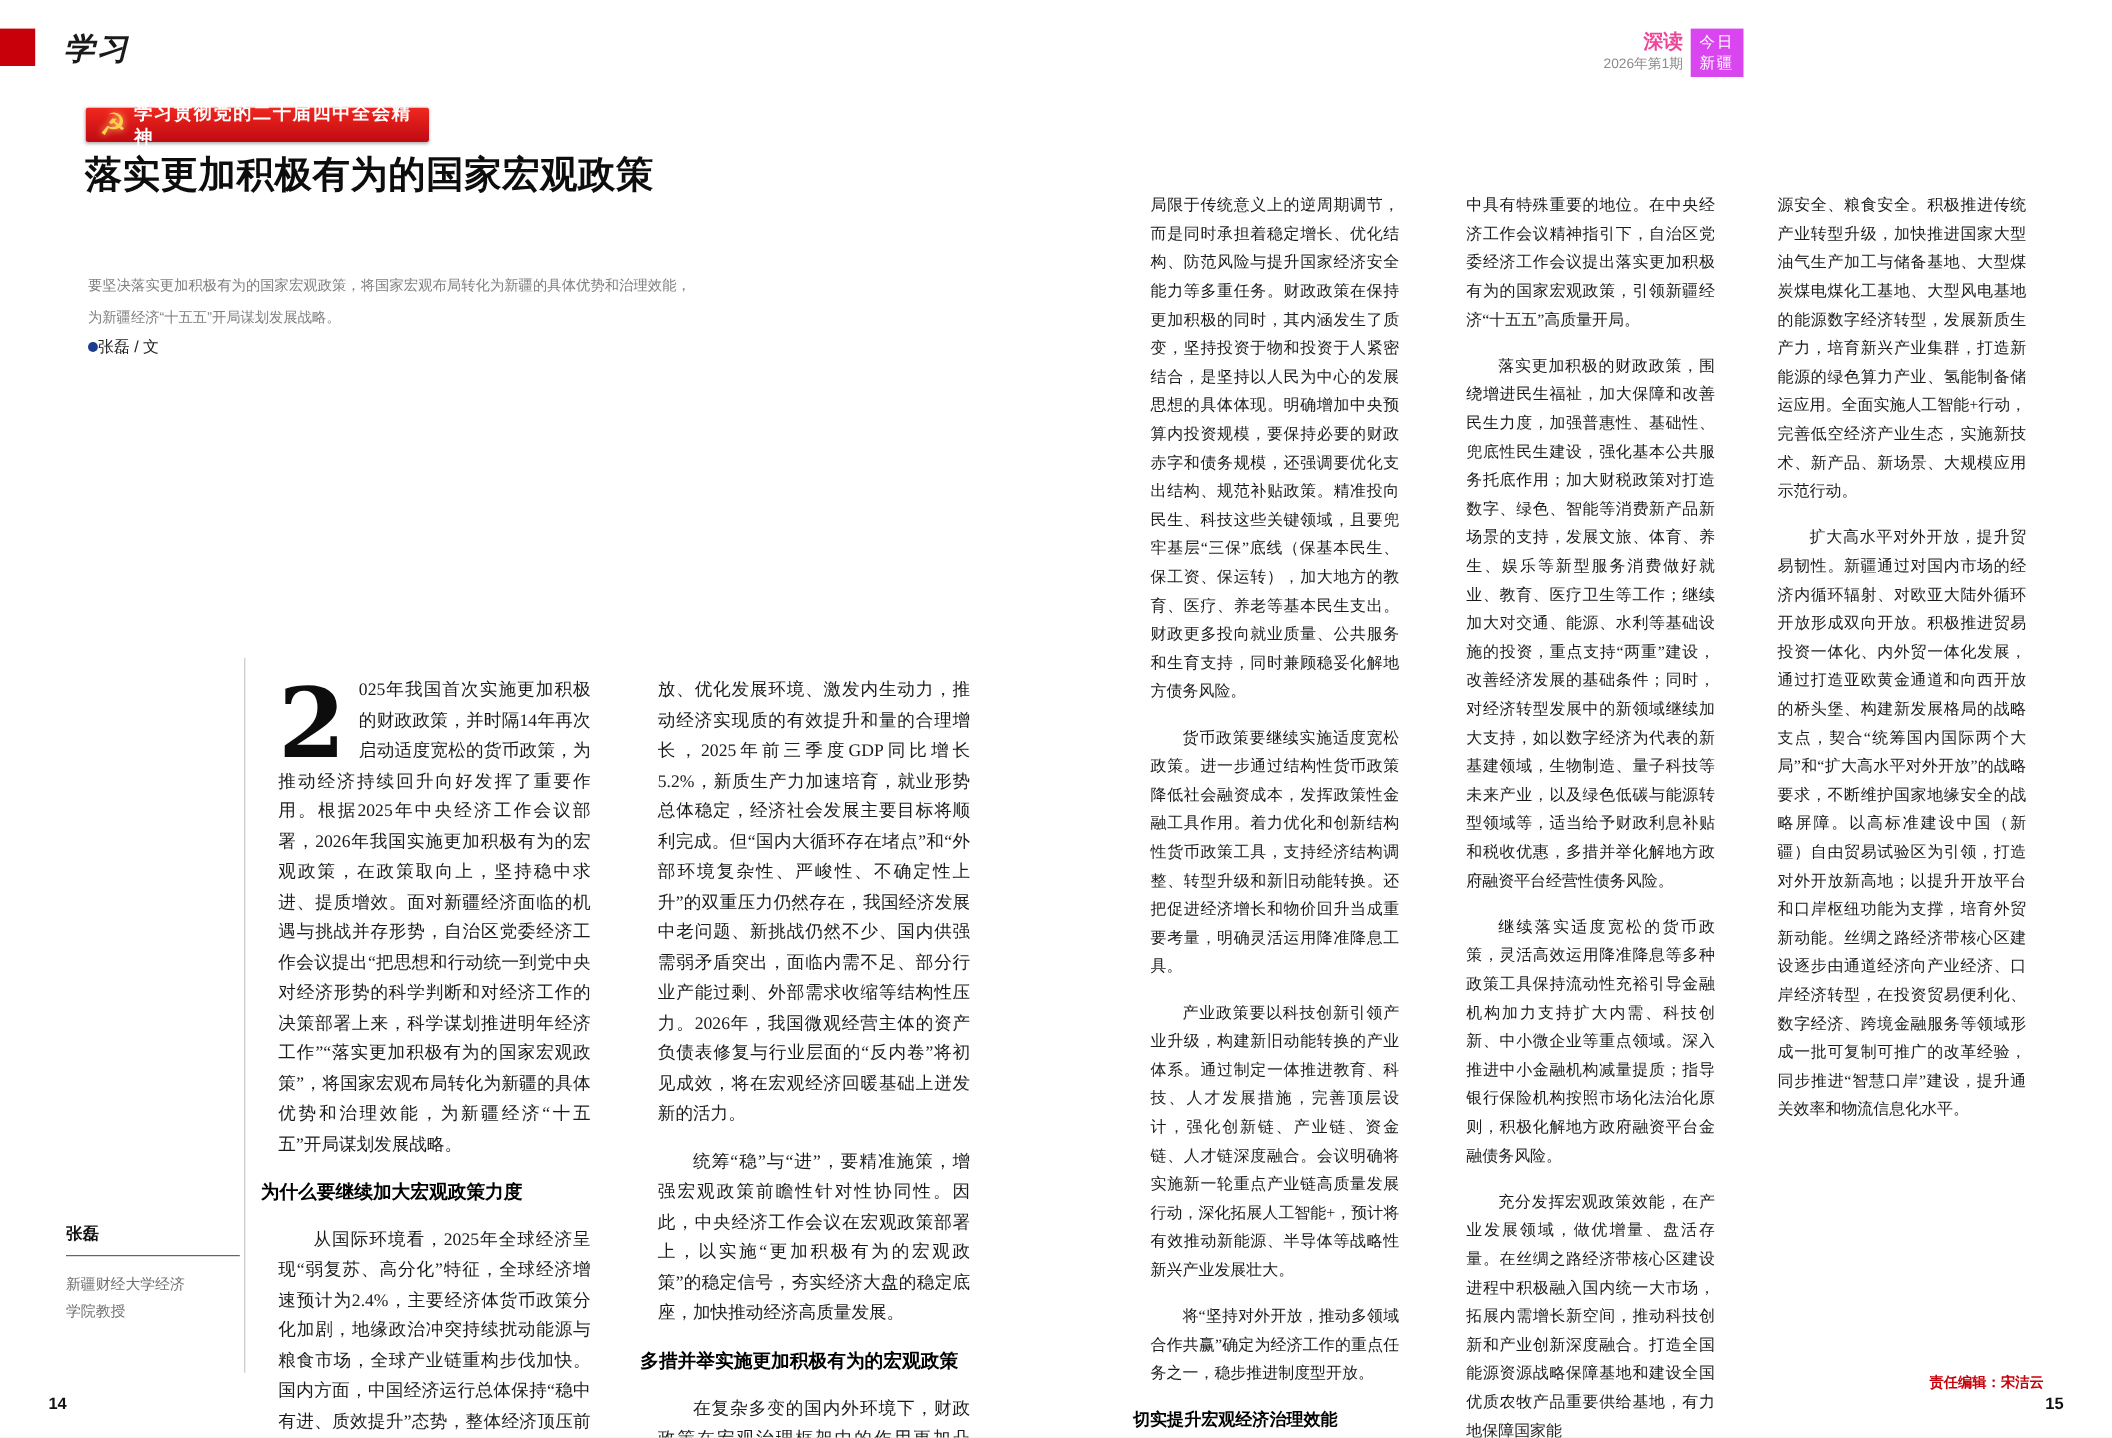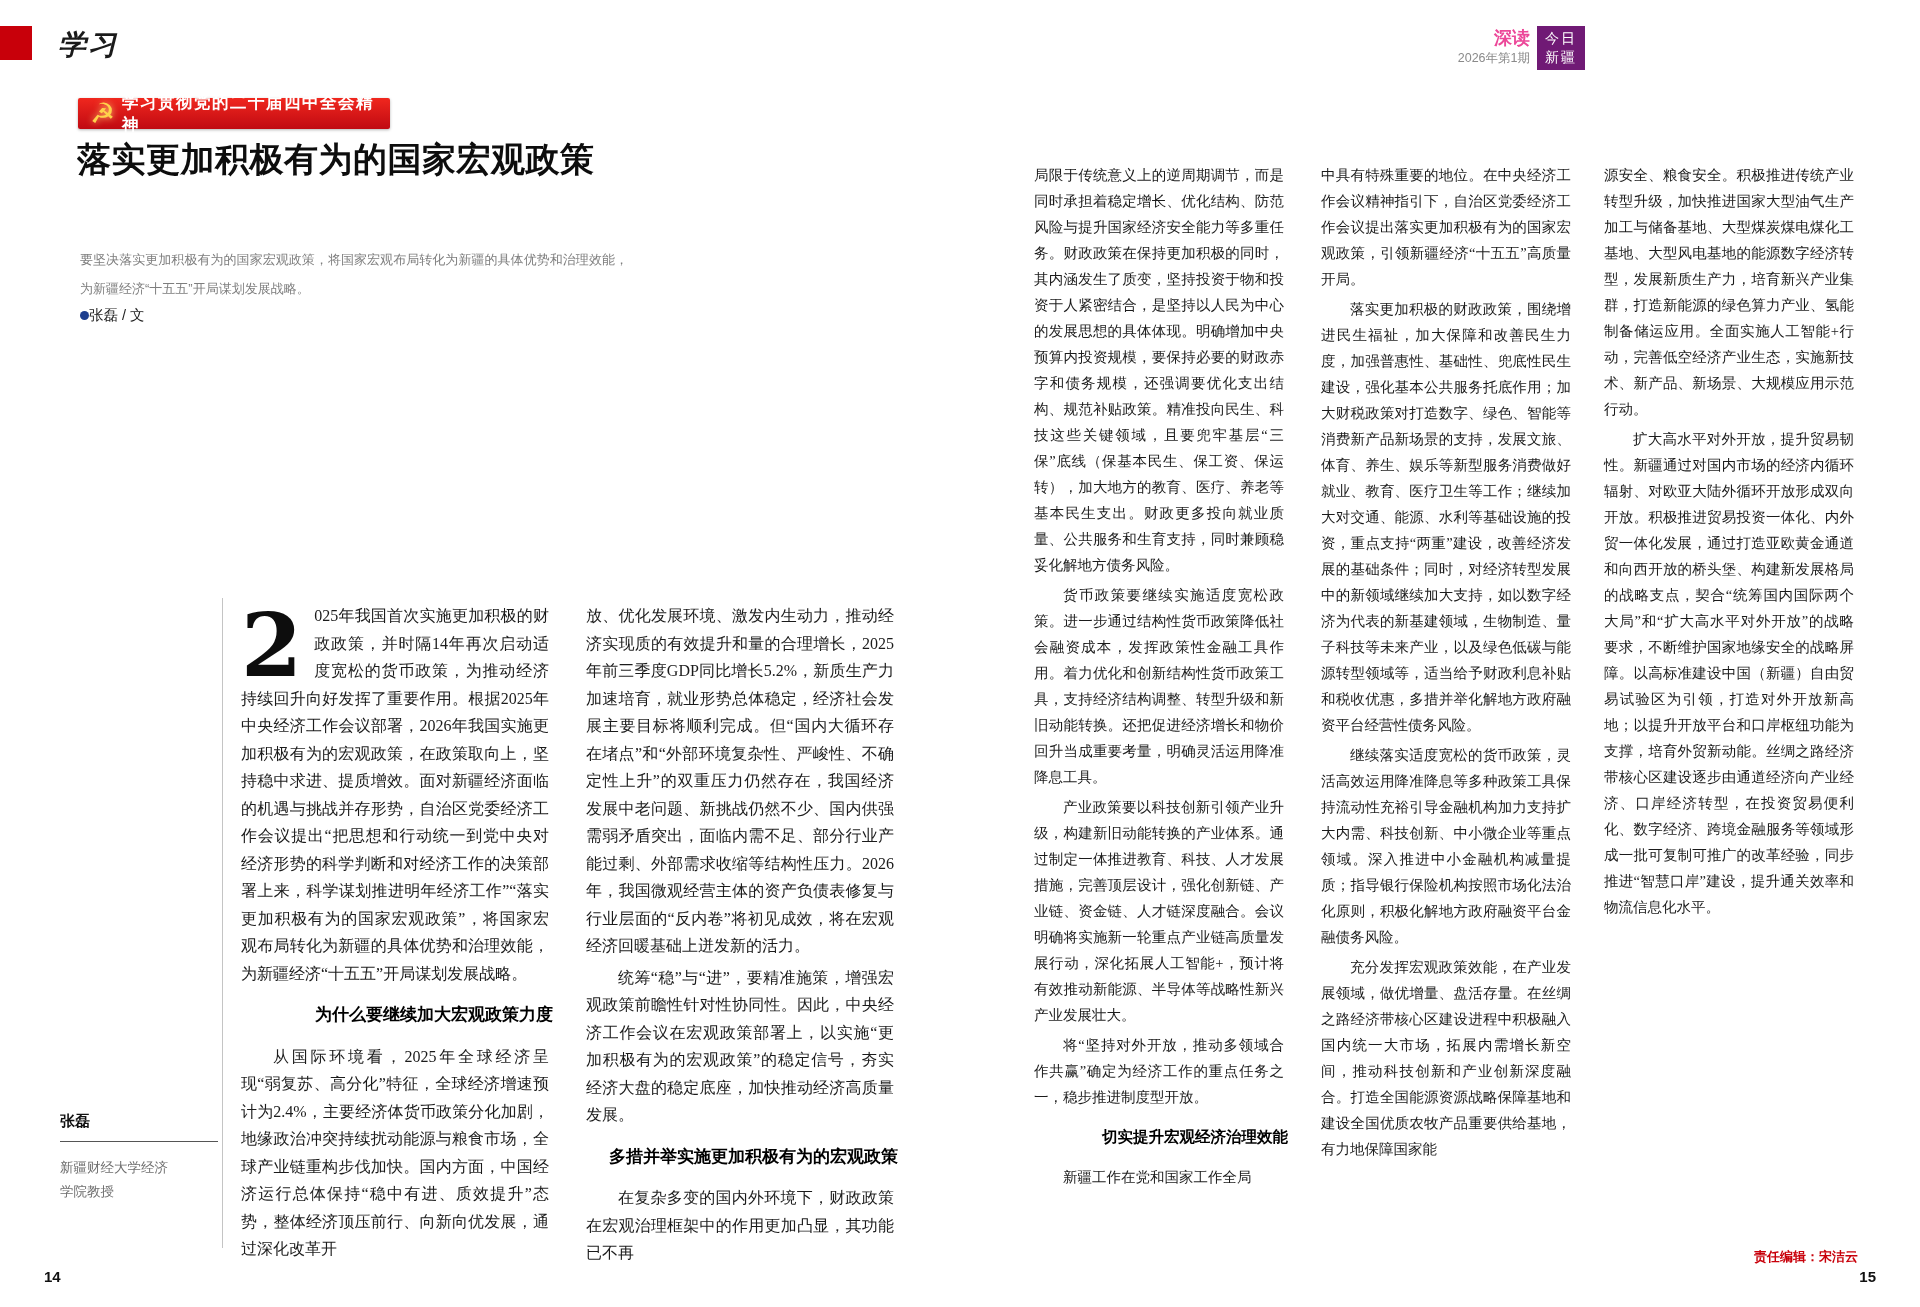--- a/index.html
+++ b/index.html
@@ -19,34 +19,34 @@
          color:#0d0d0d;line-height:46px;letter-spacing:.5px;font-family:Liberation Serif, serif;}
   .deck{position:absolute;left:80px;top:245px;width:548px;margin:0;font-size:13px;
         line-height:29px;color:#7e7e7e;text-align:justify;}
   .byline{position:absolute;left:80px;top:306px;font-size:14.5px;color:#222;
           display:flex;align-items:center;gap:0;}
   .dot{width:9px;height:9px;border-radius:50%;background:#1d3e8f;display:inline-block;}
   
   .rp-header{position:absolute;left:1380px;top:28px;width:150px;text-align:right;}
   .rp-tag{margin:0;color:#ec4899;font-weight:bold;font-size:18px;line-height:20px;}
   .rp-issue{margin:2px 0 0;color:#8a8a8a;font-size:12.5px;}
-  .rp-logo{position:absolute;left:1537px;top:26px;width:48px;height:44px;background:#701a75;
+  .rp-logo{position:absolute;left:1537px;top:26px;width:48px;height:44px;background:#d946ef;
            color:#fff;display:flex;align-items:center;justify-content:center;text-align:center;}
   .rp-logo span{display:block;width:34px;font-size:14px;line-height:19px;letter-spacing:2px;}
   
   .vrule{position:absolute;left:222px;top:598px;width:1px;height:650px;background:#c4c4c4;}
   .body-col{position:absolute;top:598px;text-align:justify;color:#1b1b1b;
             font-family:"Liberation Serif","DejaVu Serif",serif;}
   .col-l{width:316px;font-size:16px;line-height:27.5px;}
   .col-l1{left:237px;}  .col-l2{left:582px;}
   .col-r{width:258px;font-size:14.5px;line-height:26px;top:158px;}
   .col-r1{left:1030px;} .col-r2{left:1317px;} .col-r3{left:1600px;}
-  .body-col p{margin:4px;text-indent:2em;}
+  .body-col p{margin:16px;text-indent:2em;}
   .body-col p.cont,.body-col p.dropcap-p{text-indent:0;}
-  .body-col h3{font-family:"Liberation Sans",sans-serif;text-align:right;font-weight:bold;
+  .body-col h3{font-family:"Liberation Sans",sans-serif;text-align:left;font-weight:bold;
                margin:14px 0;text-indent:0;color:#000;}
   .col-l h3{font-size:17px;}  .col-r h3{font-size:15.5px;}
   .dropcap{float:left;font-family:"DejaVu Serif",serif;font-weight:bold;font-size:88px;
            line-height:70px;margin:8px 12px 2px 0;color:#0d0d0d;}
   .end-mark{display:inline-block;width:13px;height:13px;margin-left:6px;vertical-align:-1px;
             background:linear-gradient(120deg,#d8000f 42%,#ffffff 44% 52%,#d8000f 54%);}
   
   .bio{position:absolute;left:60px;top:1112px;width:160px;}
   .bio-name{margin:0;font-weight:bold;font-size:15px;color:#111;}
   .bio-rule{height:1px;background:#555;width:158px;margin:10px 0 14px;}

